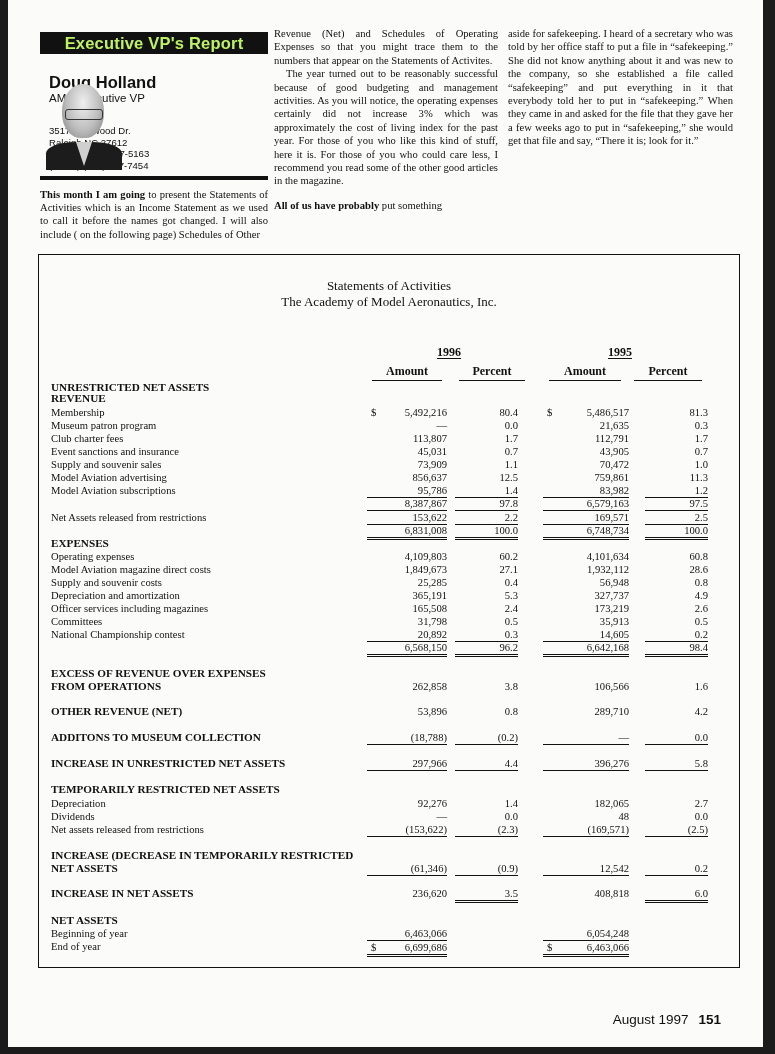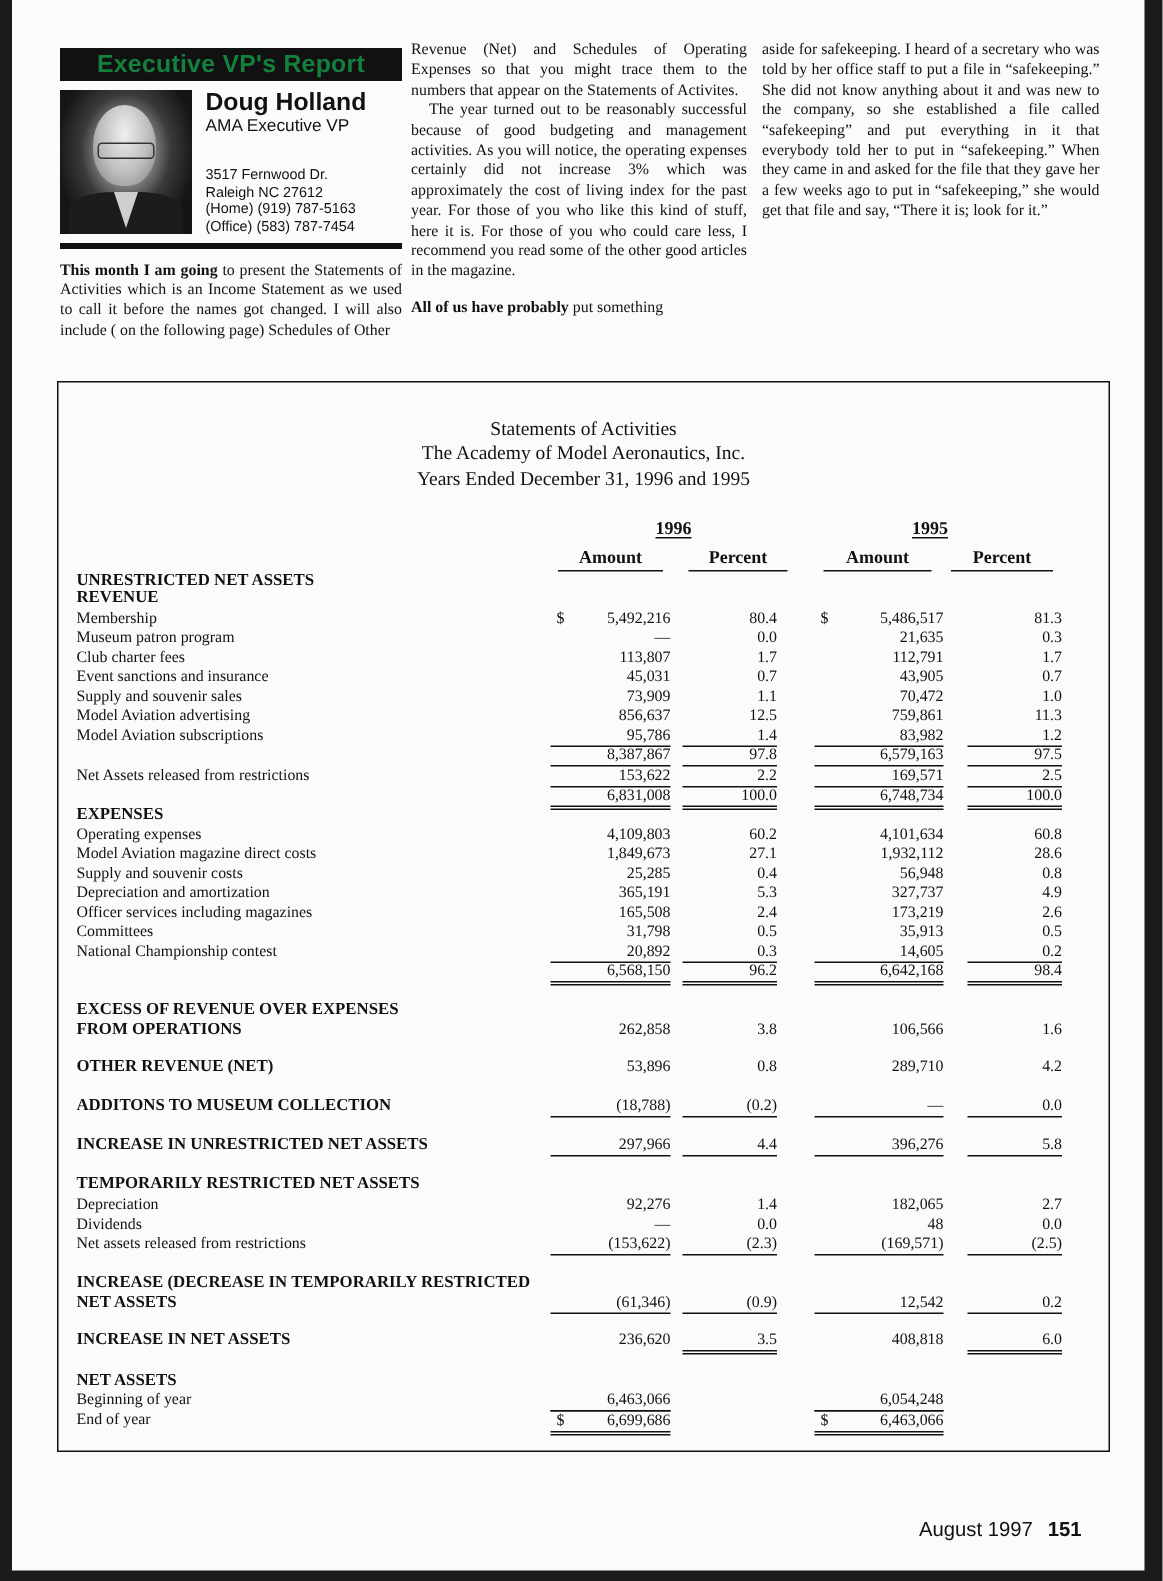--- a/index.html
+++ b/index.html
@@ -5,22 +5,22 @@
   html, body { margin:0; padding:0; }
   body { width:775px; height:1054px; background:#1b1b1b; position:relative; overflow:hidden; font-family:"Liberation Serif", serif; color:#111; }
   .page { position:absolute; left:8px; top:0; width:755px; height:1047px; background:#fbfbf9; }
   .col { position:absolute; top:27px; font-size:10.6px; line-height:13.4px; text-align:justify; }
   .col p { margin:0; }
   .col .indent { text-indent:12px; }
   .col b { font-weight:bold; }
   .col1 { left:32px; width:228px; }
   .col2 { left:266px; width:224px; }
   .col3 { left:500px; width:225px; }
-  .report-banner { background:#111; color:#15803d; font-family:"Liberation Sans", sans-serif; font-weight:bold; font-size:16.5px; text-align:center; height:22px; line-height:22px; margin-top:5px; letter-spacing:0.2px; }
-  .author-block { display:flex; margin-top:6px; height:96px; }
+  .report-banner { background:#111; color:#bef264; font-family:"Liberation Sans", sans-serif; font-weight:bold; font-size:16.5px; text-align:center; height:22px; line-height:22px; margin-top:5px; letter-spacing:0.2px; }
+  .author-block { display:flex; margin-top:20px; height:96px;flex-direction:column; }
   .photo { width:88px; height:96px; background:radial-gradient(ellipse at 50% 42%, #d8d8d8 0%, #9a9a9a 22%, #3a3a3a 48%, #151515 75%); position:relative; }
   .photo .head { position:absolute; left:22px; top:10px; width:42px; height:54px; border-radius:50% 50% 45% 45%; background:radial-gradient(ellipse at 50% 35%, #efefef 0%, #bdbdbd 55%, #7d7d7d 100%); }
   .photo .glasses { position:absolute; left:25px; top:35px; width:36px; height:9px; border:1.5px solid #333; border-radius:3px; }
   .photo .suit { position:absolute; left:6px; top:68px; width:76px; height:28px; background:#1c1c1c; border-radius:40% 40% 0 0; }
   .photo .shirt { position:absolute; left:36px; top:68px; width:16px; height:24px; background:#cfcfcf; clip-path:polygon(0 0,100% 0,50% 100%); }
   .author-info { margin-left:9px; font-family:"Liberation Sans", sans-serif; }
   .author-name { font-size:16.5px; font-weight:bold; line-height:18px; margin-top:-1px; }
   .author-title { font-size:11.5px; line-height:14px; }
   .author-addr { font-size:9.6px; line-height:11.6px; margin-top:20px; text-align:left; }
   .author-rule { height:3.5px; background:#111; margin:6px 0 8px 0; }
@@ -82,21 +82,20 @@
   </div>
 
   <div class="col col3">
     <p>aside for safekeeping. I heard of a secretary who was told by her office staff to put a file in “safekeeping.” She did not know anything about it and was new to the company, so she established a file called “safekeeping” and put everything in it that everybody told her to put in “safekeeping.” When they came in and asked for the file that they gave her a few weeks ago to put in “safekeeping,” she would get that file and say, “There it is; look for it.”</p>
   </div>
 
   <div class="stmt-box">
     <div class="stmt-title">
       <div>Statements of Activities</div>
       <div>The Academy of Model Aeronautics, Inc.</div>
-      <div>Years Ended December 31, 1996 and 1995</div>
     </div>
 
     <div class="yr" style="left:398px">1996</div>
     <div class="yr" style="left:569px">1995</div>
 
     <div class="colhead" style="left:333px;width:70px">Amount</div>
     <div class="colhead" style="left:420px;width:66px">Percent</div>
     <div class="colhead" style="left:510px;width:72px">Amount</div>
     <div class="colhead" style="left:595px;width:68px">Percent</div>
 

